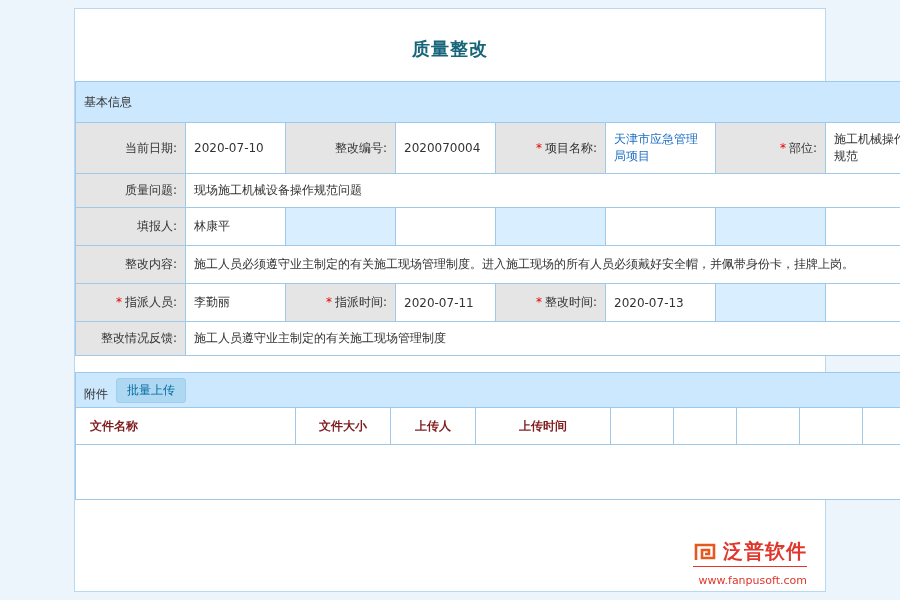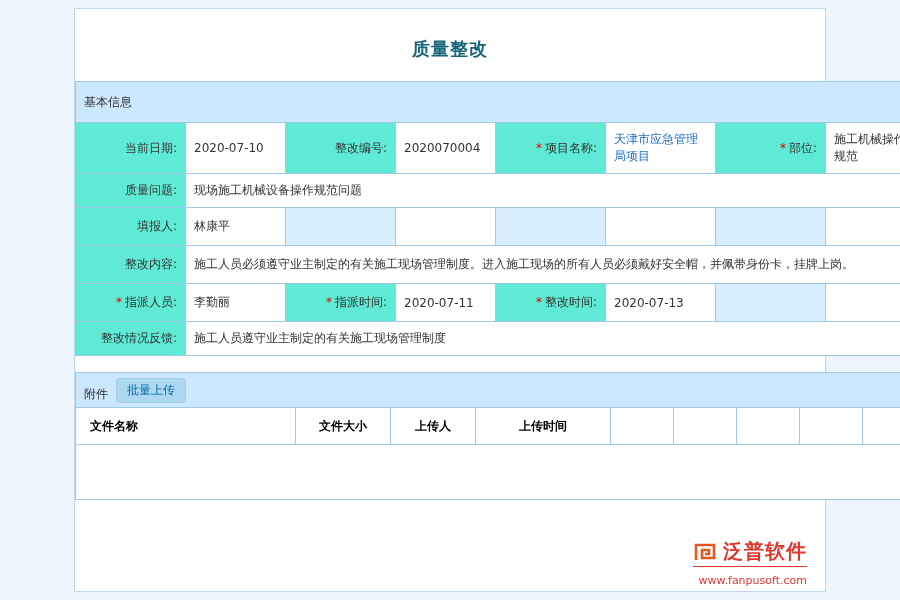--- a/index.html
+++ b/index.html
@@ -38,21 +38,21 @@
     word-break:break-all;
     overflow:hidden;
   }
   td.section-hd {
     background:#cce8fe;
     height:24px;
     padding-left:12px;
     color:#333;
   }
   td.lbl {
-    background:#5eead4;
+    background:#e5e5e5;
     text-align:right;
   }
   td.val { background:#ffffff; text-align:left; }
   td.lbl-empty { background:#d9eefe; }
   td.val-empty { background:#ffffff; }
   .req { color:#e60000; margin-right:3px; }
   a.proj-link { color:#1f6fc4; cursor:pointer; }
   
   table.attach {
     width:850px;
@@ -75,21 +75,21 @@
     padding:3px 10px;
     font-size:12px;
     cursor:pointer;
     font-family:inherit;
   }
   td.col-hd {
     background:#ffffff;
     font-weight:bold;
     height:28px;
     text-align:center;
-    color:#000000;
+    color:#7f1d1d;
   }
   td.col-hd.first { text-align:left; padding-left:14px; }
   td.attach-empty-row { height:46px; background:#ffffff; }
   
   .footer-logo {
     position:absolute;
     right:18px; bottom:4px;
     text-align:right;
   }
   .brand-line { display:flex; align-items:center; justify-content:flex-end; gap:4px; }

